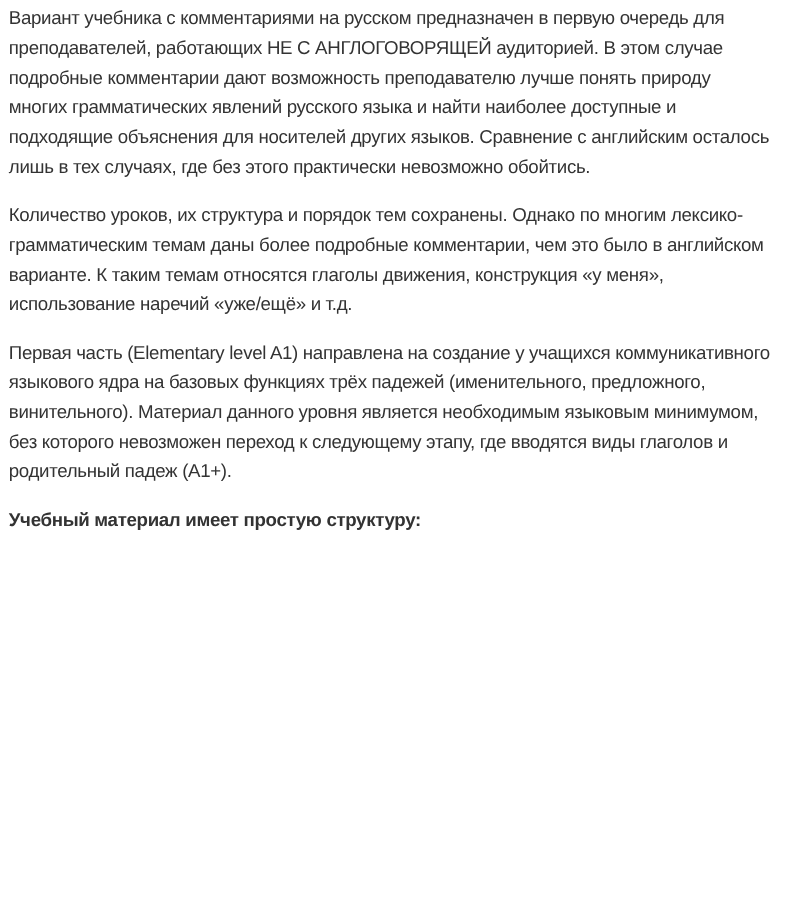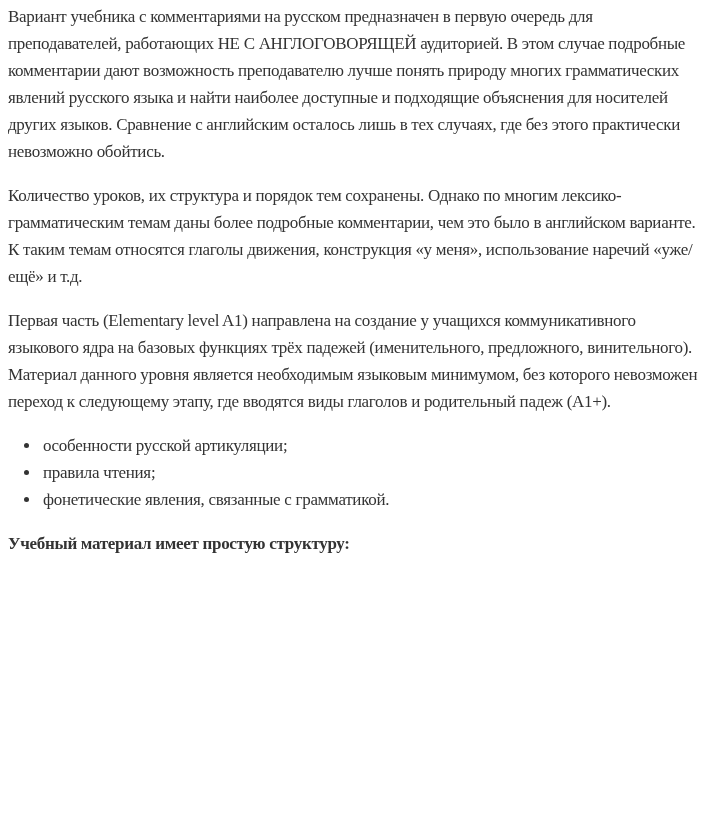--- a/index.html
+++ b/index.html
@@ -14,21 +14,21 @@
   body {
     width: 727px;
     height: 838px;
     background: var(--bg-color);
     overflow: hidden;
   }
   .article {
     width: 727px;
     height: 838px;
     padding: 3px 24px 0 8px;
-    font-family: Liberation Serif, serif;
+    font-family: Liberation Sans, sans-serif;
     font-size: 17px;
     line-height: 27px;
     letter-spacing: -0.3px;
     color: var(--text-color);
   }
   .article p {
     margin: 0 0 17px 0;
   }
   .article p.heading {
     font-weight: bold;
@@ -49,22 +49,17 @@
 <main class="article">
   <p>Вариант учебника с комментариями на русском предназначен в первую очередь для преподавателей, работающих НЕ С АНГЛОГОВОРЯЩЕЙ аудиторией. В этом случае подробные комментарии дают возможность преподавателю лучше понять природу многих грамматических явлений русского языка и найти наиболее доступные и подходящие объяснения для носителей других языков. Сравнение с английским осталось лишь в тех случаях, где без этого практически невозможно обойтись.</p>
 
   <p>Количество уроков, их структура и порядок тем сохранены. Однако по многим лексико-грамматическим темам даны более подробные комментарии, чем это было в английском варианте. К таким темам относятся глаголы движения, конструкция «у меня», использование наречий «уже/ещё» и т.д.</p>
 
   <p>Первая часть (Elementary level A1) направлена на создание у учащихся коммуникативного языкового ядра на базовых функциях трёх падежей (именительного, предложного, винительного). Материал данного уровня является необходимым языковым минимумом, без которого невозможен переход к следующему этапу, где вводятся виды глаголов и родительный падеж (A1+).</p>
 
 
 
 
-  <ul>
-    <li>особенности русской артикуляции;</li>
-    <li>правила чтения;</li>
-    <li>фонетические явления, связанные с грамматикой.</li>
-  </ul>
 
 
   <p class="heading">Учебный материал имеет простую структуру:</p>
 
 </main>
 
 </body></html>

